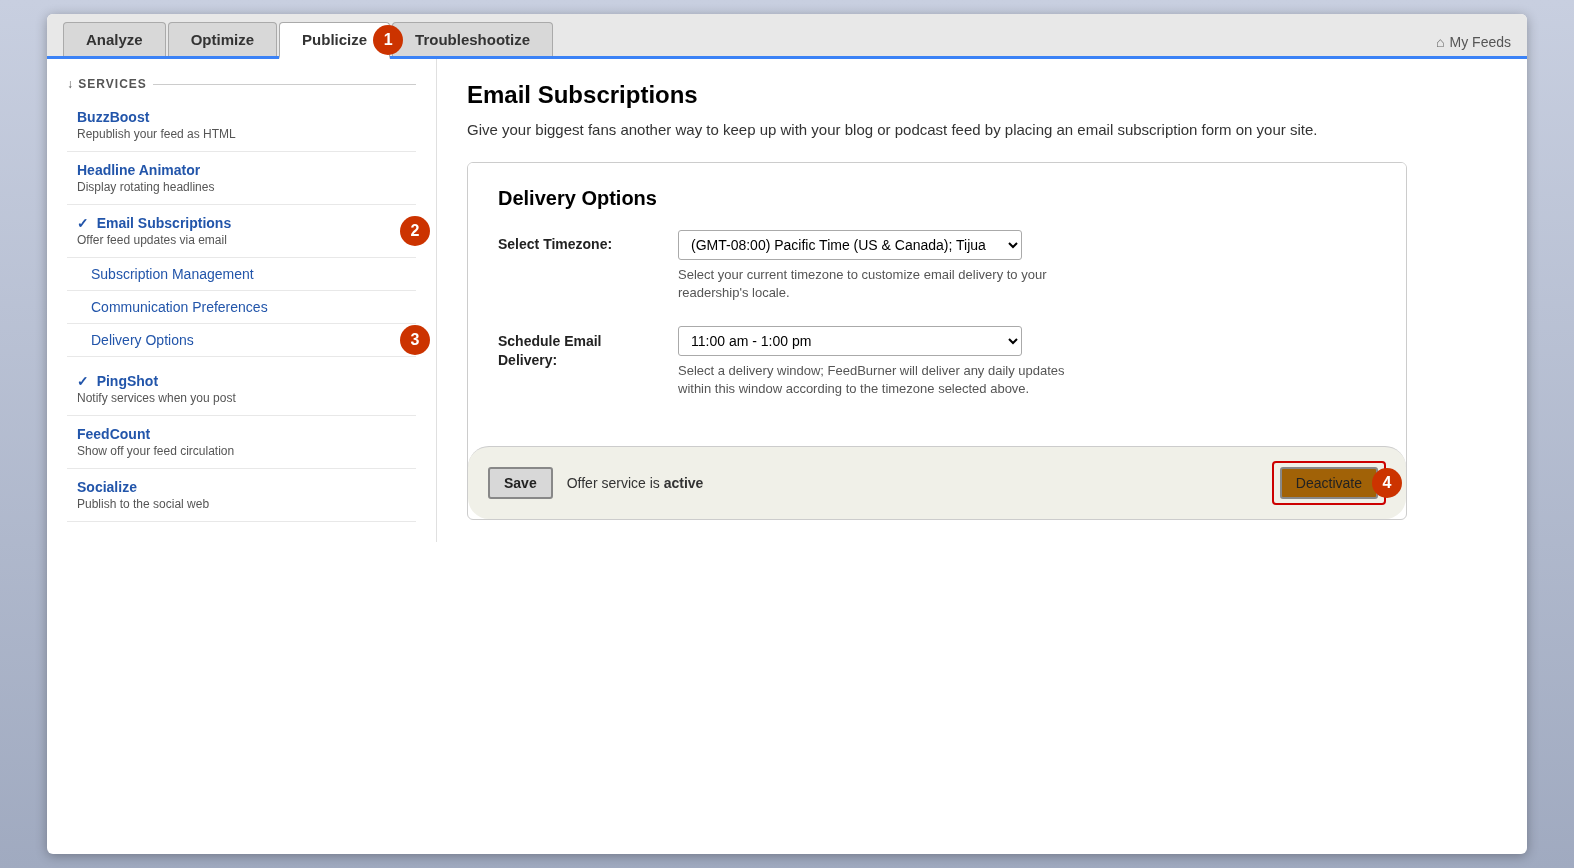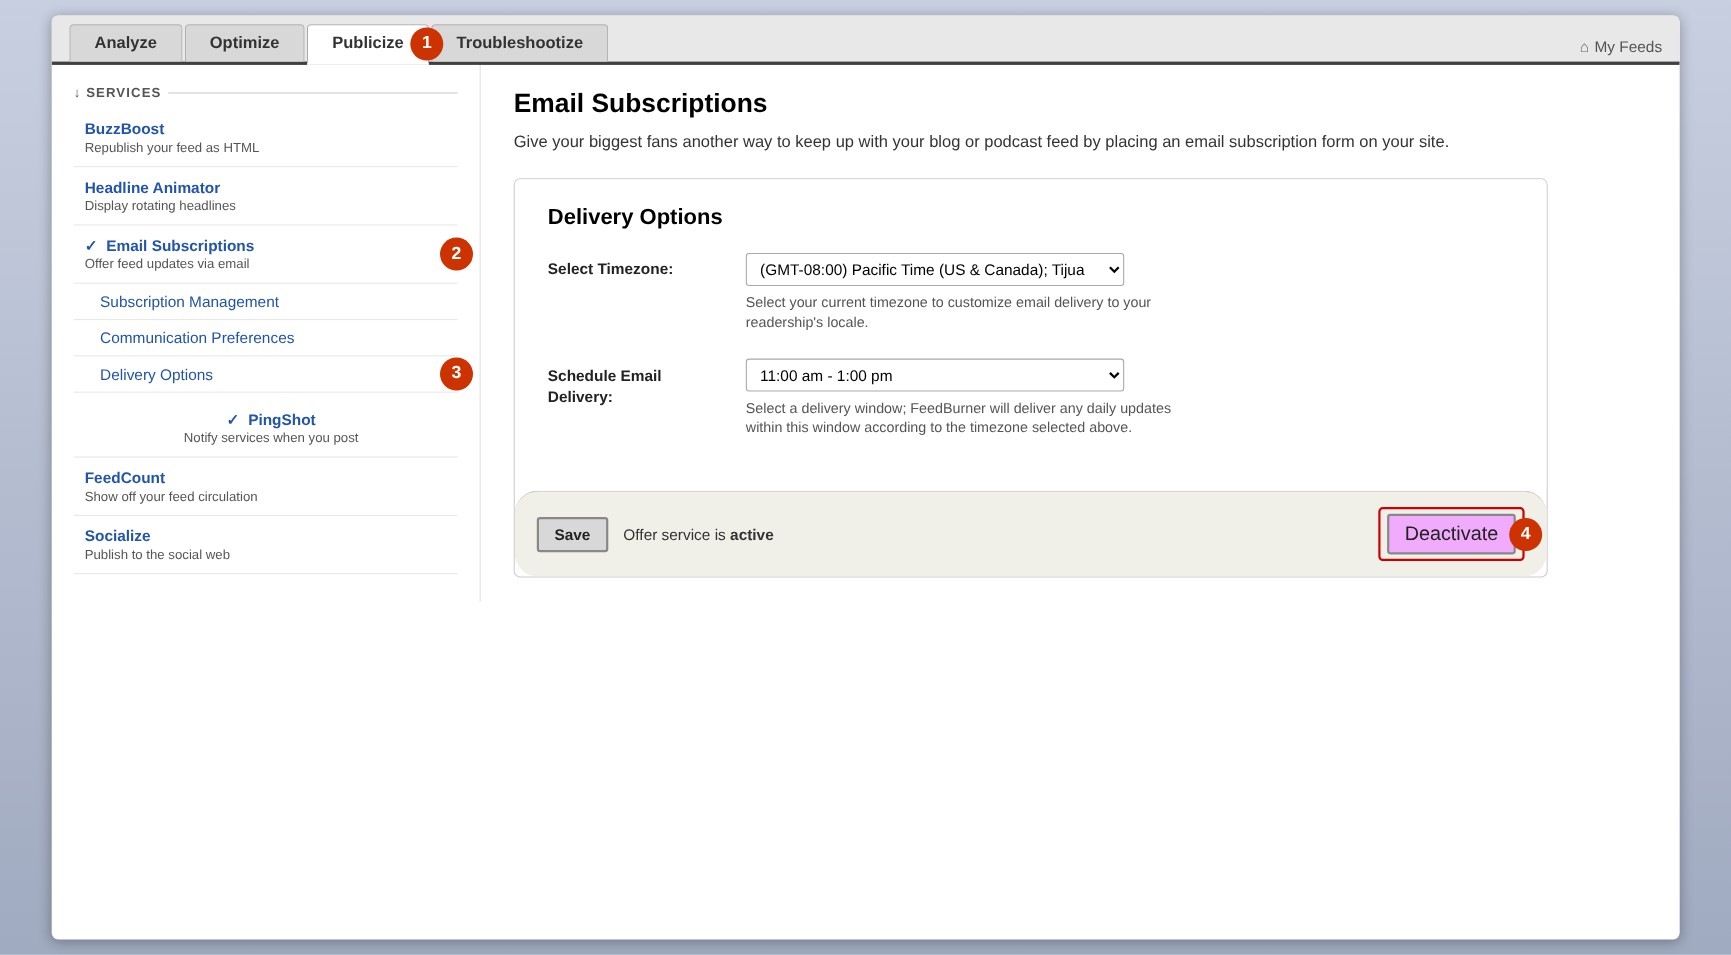--- a/index.html
+++ b/index.html
@@ -19,21 +19,21 @@
       border-radius: 6px;
       overflow: hidden;
       box-shadow: 0 2px 12px rgba(0,0,0,0.3);
     }
     
     .tabs-bar {
       display: flex;
       align-items: flex-end;
       padding: 8px 16px 0 16px;
       background: #e8e8e8;
-      border-bottom: 3px solid #404040;
+      border-bottom: 3px solid #3b82f6;
       position: relative;
     }
     .tab {
       padding: 8px 22px;
       border: 1px solid #aaa;
       border-bottom: none;
       background: #d8d8d8;
       border-radius: 4px 4px 0 0;
       cursor: pointer;
       font-size: 15px;
@@ -234,24 +234,24 @@
     }
     .deactivate-wrapper {
       margin-left: auto;
       position: relative;
       border: 2px solid #cc0000;
       border-radius: 4px;
       padding: 4px 6px;
     }
     .deactivate-btn {
       padding: 6px 14px;
-      background: #f0abfc;
+      background: #a16207;
       border: 2px solid #888;
       border-radius: 3px;
-      font-size: 18px;
+      font-size: 14px;
       cursor: pointer;
       color: #222;
       text-align: center;
     }
     
     .sidebar-item-wrapper {
       position: relative;
     }
   </style>
 </head>
@@ -302,21 +302,21 @@
       </div>
       <div class="sidebar-sub-item">
         <a>Communication Preferences</a>
       </div>
 
       <div class="sidebar-sub-item sidebar-item-wrapper active-item" style="position:relative; padding-right:20px;">
         <a>Delivery Options</a>
         <span class="step-badge" style="right:-14px; top:50%;">3</span>
       </div>
 
-      <div class="sidebar-item with-check" style="margin-top:6px;text-align:center;">
+      <div class="sidebar-item with-check" style="margin-top:6px;">
         <div>
           <span class="check-mark">✓</span>
           <span class="item-title">PingShot</span>
         </div>
         <div class="item-desc">Notify services when you post</div>
       </div>
 
       <div class="sidebar-item">
         <div class="item-title">FeedCount</div>
         <div class="item-desc">Show off your feed circulation</div>

